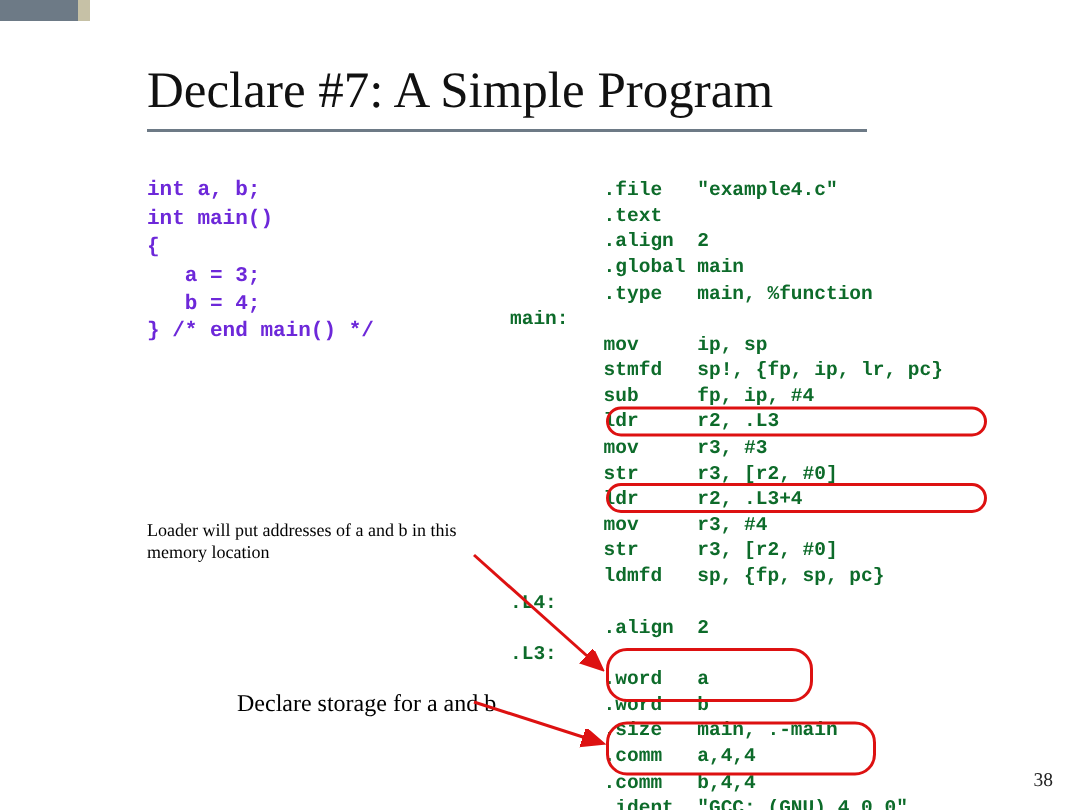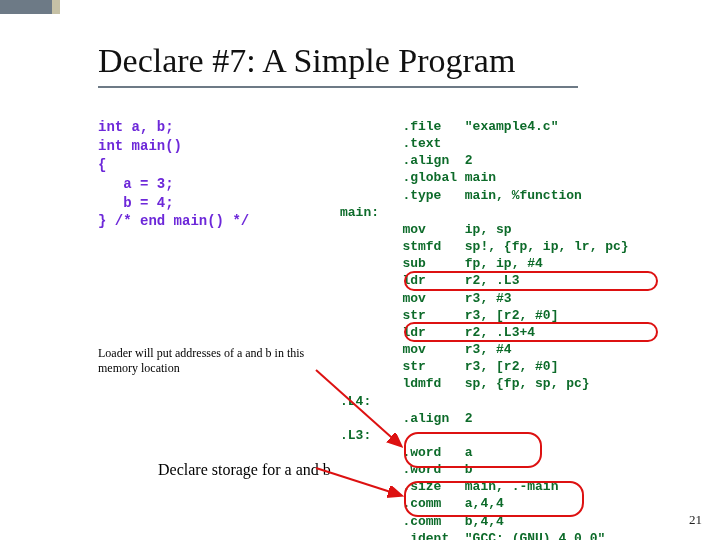--- a/index.html
+++ b/index.html
@@ -126,21 +126,21 @@
         .word   a
         .word   b
         .size   main, .-main
         .comm   a,4,4
         .comm   b,4,4
         .ident  "GCC: (GNU) 4.0.0"</pre>
 
 <div class="note1">Loader will put addresses of a and b in this memory location</div>
 <div class="note2">Declare storage for a and b</div>
 
-<div class="pagenum">21</div>
+<div class="pagenum">38</div>
 
 <div class="anno" style="left:404px; top:271px; width:254px; height:20px;"></div>
 <div class="anno" style="left:404px; top:322px; width:254px; height:20px;"></div>
 <div class="anno" style="left:404px; top:432px; width:138px; height:36px;"></div>
 <div class="anno" style="left:404px; top:481px; width:180px; height:36px;"></div>
 
 <svg class="arrow" style="left:0; top:0; width:720px; height:540px; position:absolute; pointer-events:none;">
   <defs>
     <marker id="ah" markerWidth="8" markerHeight="8" refX="6" refY="3" orient="auto">
       <path d="M0,0 L7,3 L0,6 Z" fill="#d11"></path>

